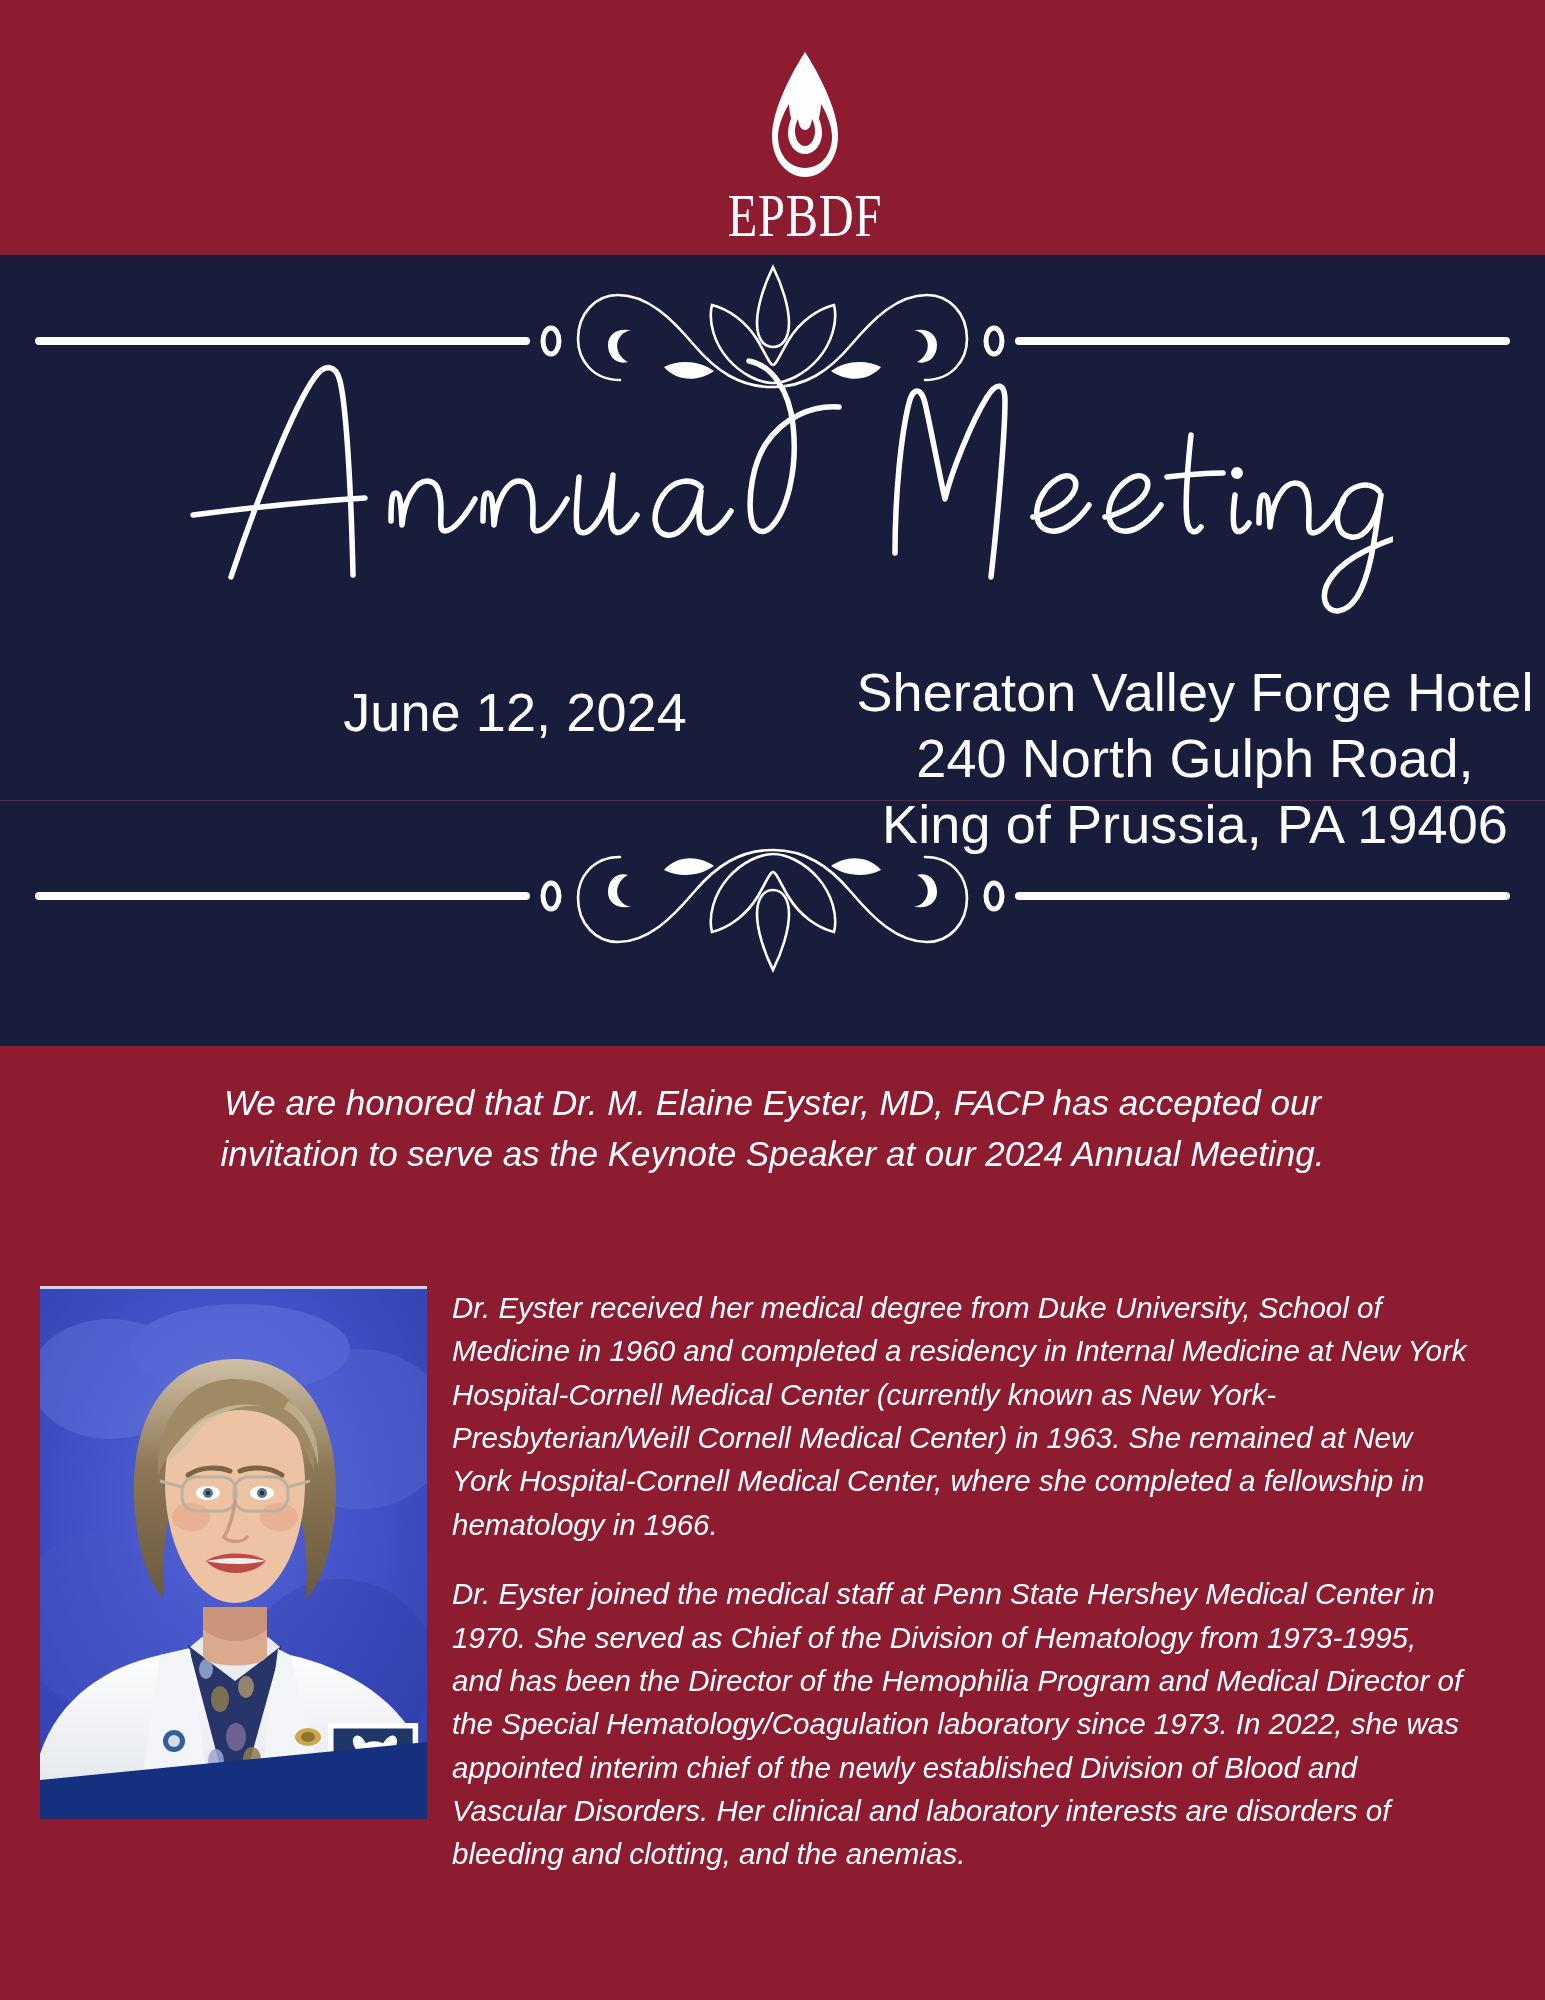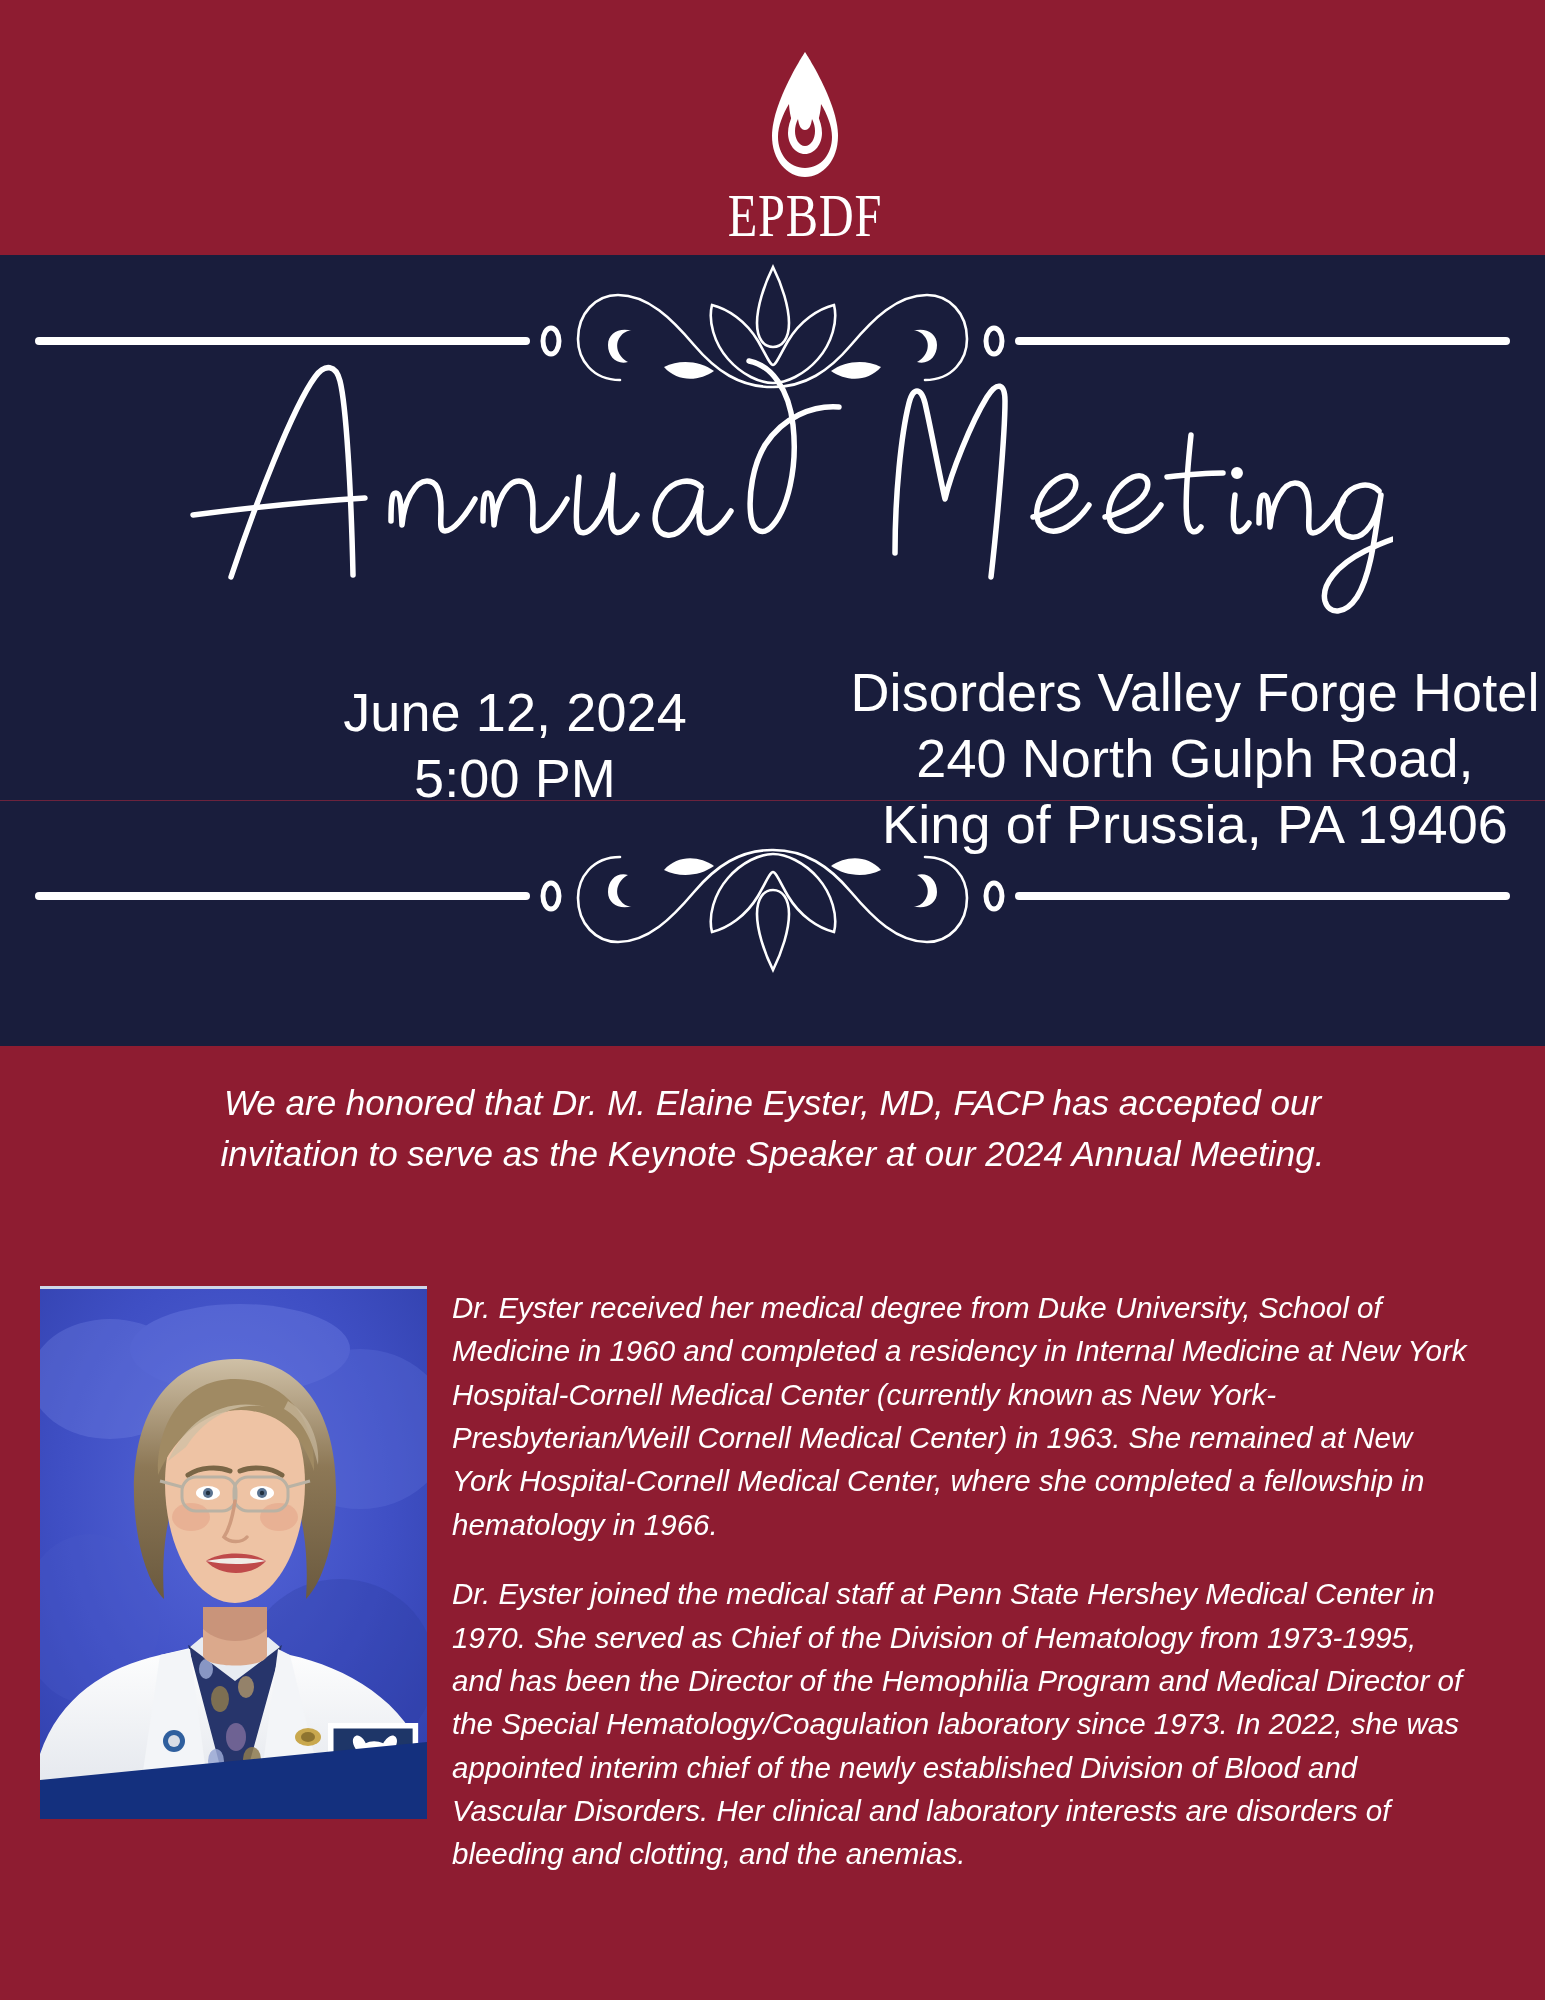--- a/index.html
+++ b/index.html
@@ -189,24 +189,23 @@
           <path d="M1226 166 C1216 156 1198 159 1190 174 C1180 192 1184 210 1198 212 C1212 214 1224 196 1228 170 C1222 210 1218 250 1204 272 C1192 290 1176 290 1172 276 C1168 260 1184 240 1212 226 C1228 218 1240 214 1240 214"></path>
         </g>
       </svg>
     </div>
 
     <div class="hairline"></div>
 
     <div class="info-row">
       <div class="info-col info-date">
         <span class="info-line">June 12, 2024</span>
-        <span class="info-line">5:00 PM</span>
       </div>
       <div class="info-col info-venue">
-        <span class="info-line">Disorders Valley Forge Hotel</span>
+        <span class="info-line">Sheraton Valley Forge Hotel</span>
         <span class="info-line">240 North Gulph Road,</span>
         <span class="info-line">King of Prussia, PA 19406</span>
       </div>
     </div>
 
     <svg class="orn orn-bottom" viewBox="0 0 1545 160">
       <g fill="none" stroke="#ffffff" stroke-width="2.6" stroke-linecap="round">
         <rect x="35" y="90" width="495" height="8" rx="4" fill="#ffffff" stroke="none"></rect>
         <rect x="1015" y="90" width="495" height="8" rx="4" fill="#ffffff" stroke="none"></rect>
         <ellipse cx="551" cy="94" rx="8" ry="13" fill="none" stroke="#ffffff" stroke-width="5"></ellipse>

